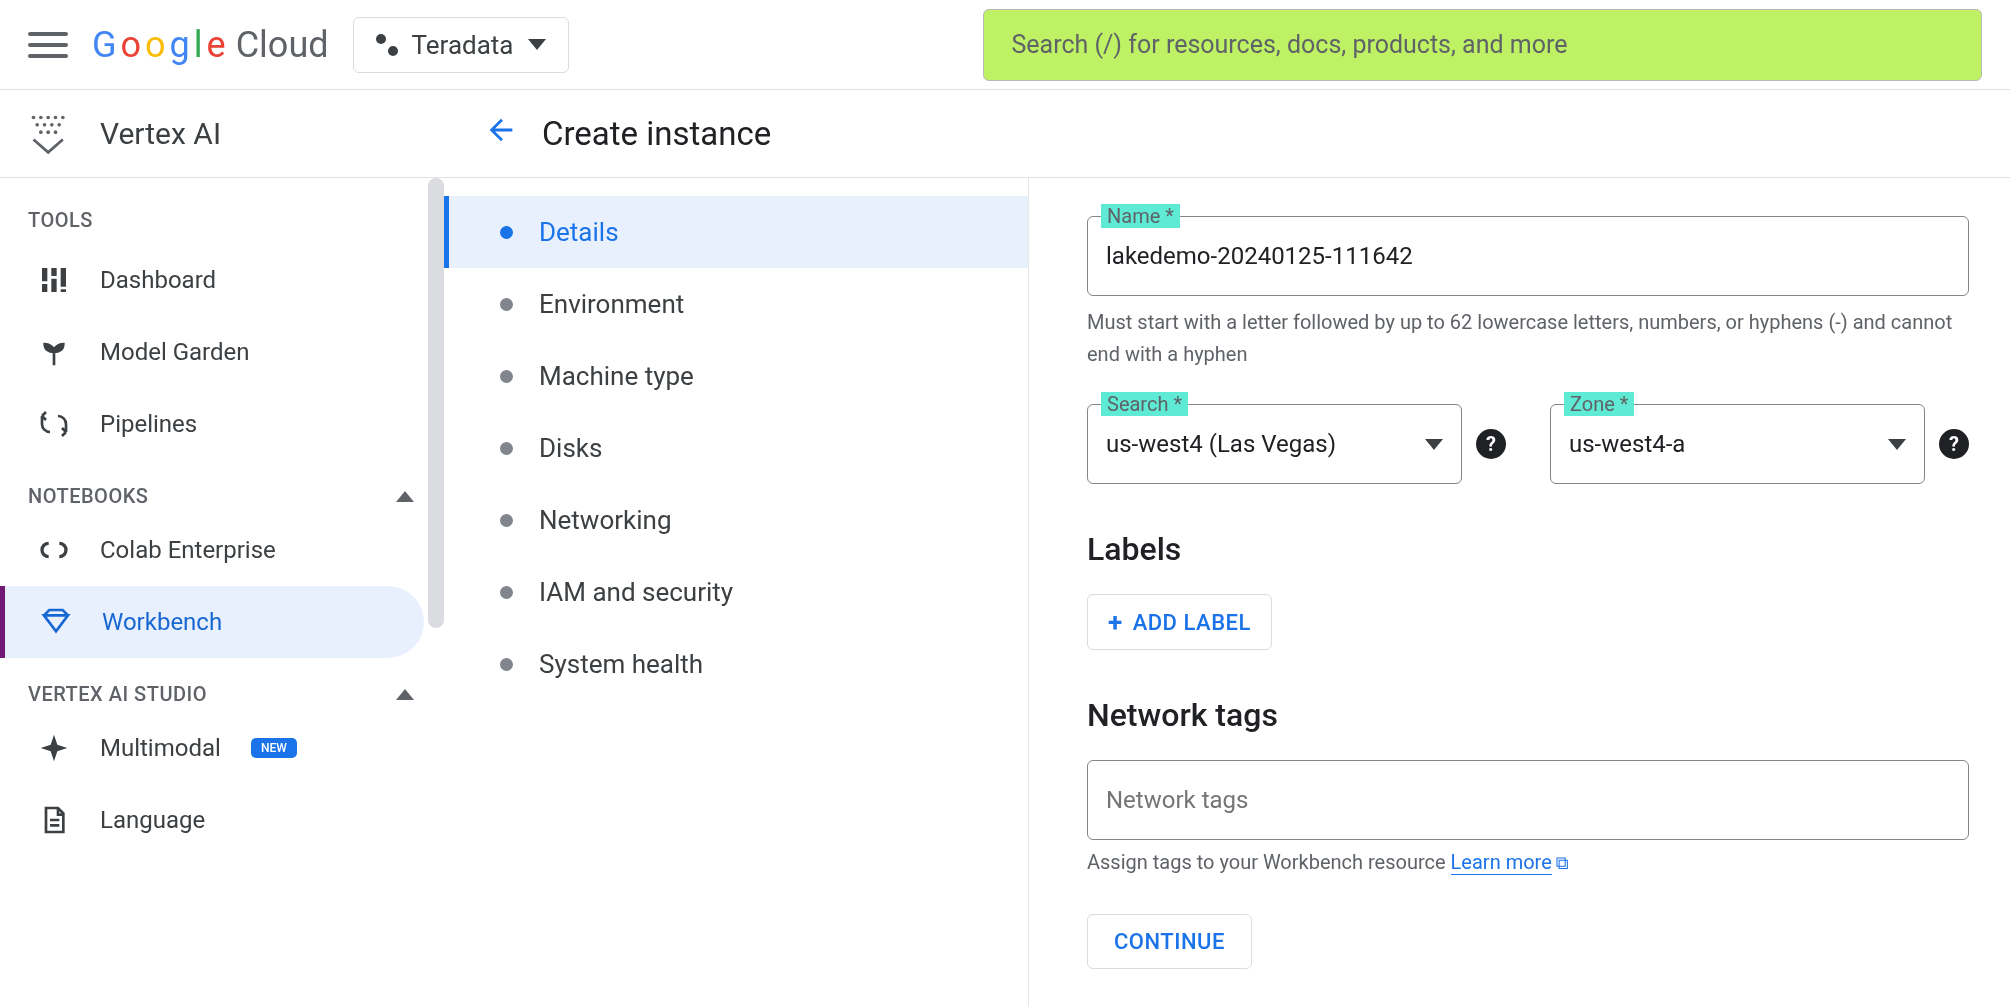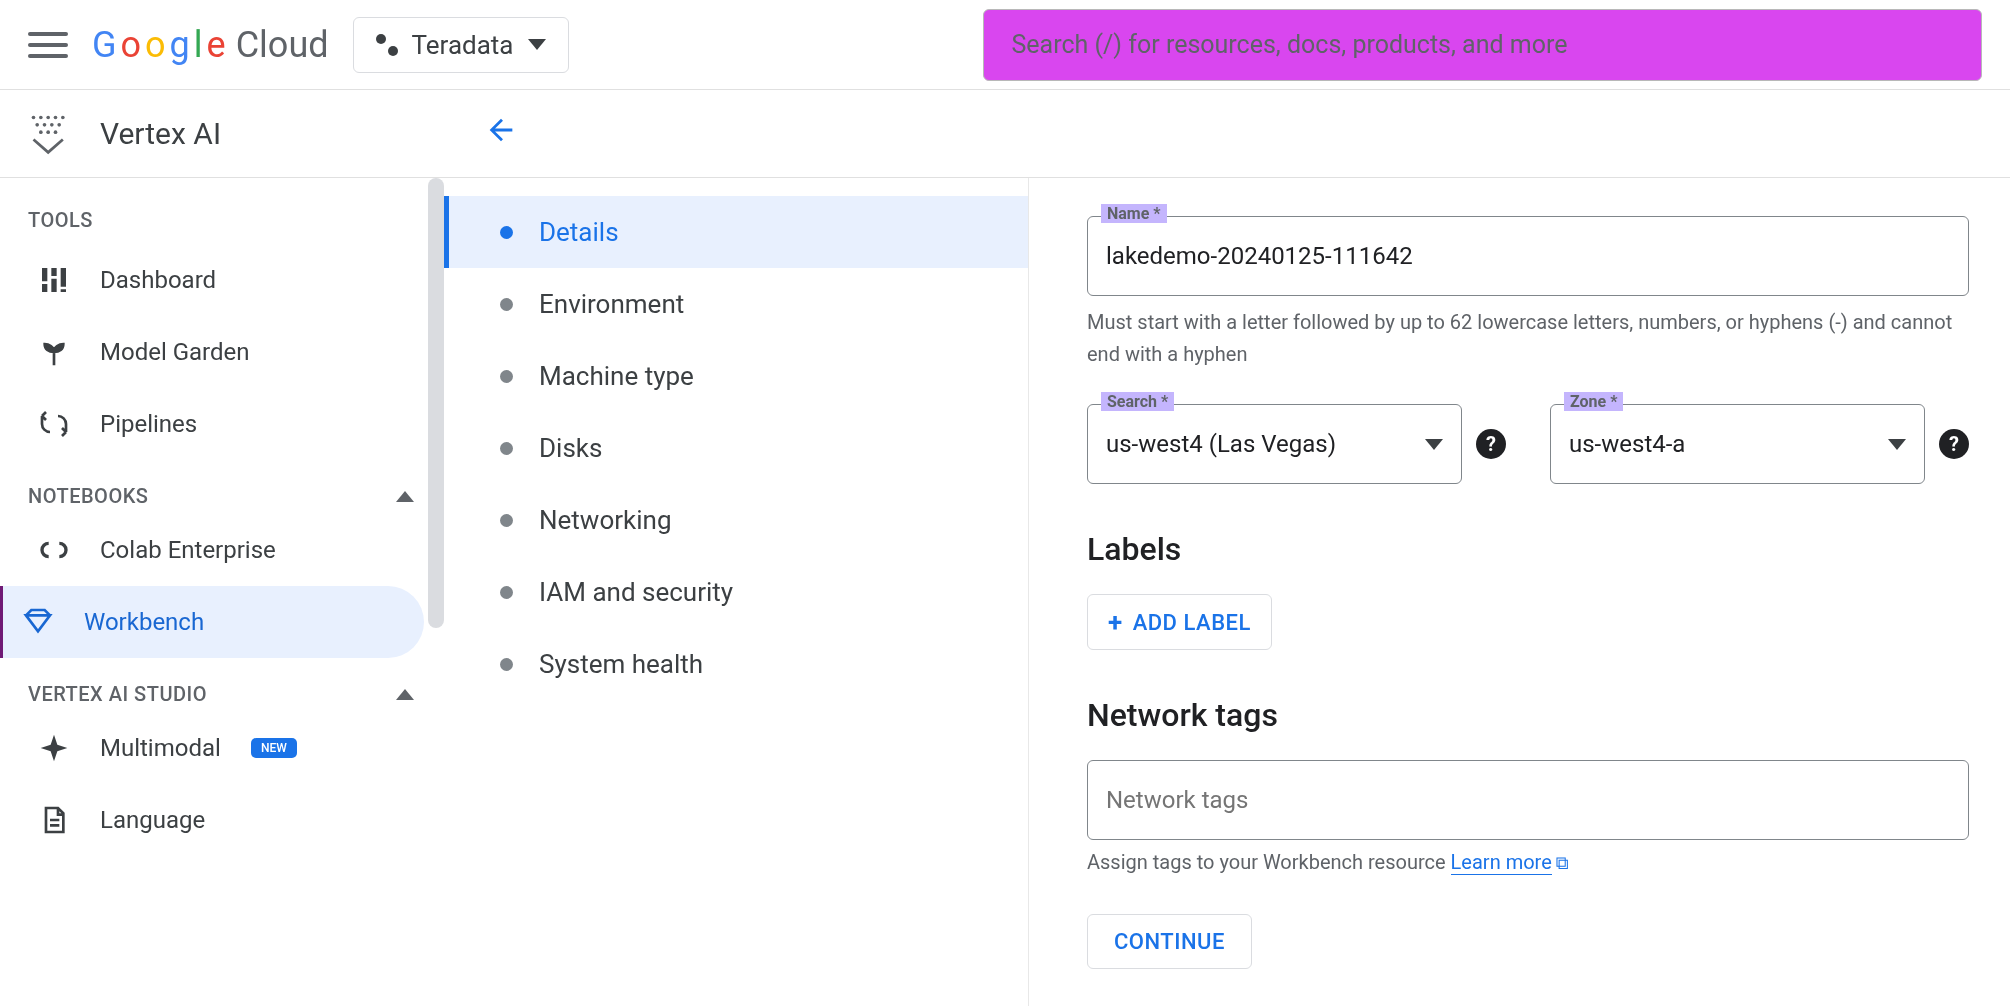--- a/index.html
+++ b/index.html
@@ -11,56 +11,56 @@
   .hamburger div { height:4px; background:#5f6368; border-radius:2px; }
   .gc-logo { display:flex; align-items:center; font-size:36px; font-weight:400; gap:4px; }
   .gc-logo .g1{color:#4285F4}.gc-logo .g2{color:#EA4335}.gc-logo .g3{color:#FBBC05}.gc-logo .g4{color:#4285F4}.gc-logo .g5{color:#34A853}.gc-logo .g6{color:#EA4335}
   .gc-logo .cloud{color:#5f6368; margin-left:6px;}
   .project-picker { display:flex; align-items:center; gap:14px; border:1px solid #dadce0; border-radius:6px; padding:12px 22px; font-size:26px; color:#3c4043; cursor:pointer;}
   .picker-icon{width:22px;height:22px;position:relative}
   .picker-icon::before{content:"";position:absolute;width:10px;height:10px;border-radius:50%;background:#3c4043;left:0;top:0}
   .picker-icon::after{content:"";position:absolute;width:10px;height:10px;border-radius:50%;background:#3c4043;right:0;bottom:0}
   .caret-down{width:0;height:0;border-left:9px solid transparent;border-right:9px solid transparent;border-top:11px solid #3c4043}
   .search { flex:1; margin-left:390px; }
-  .search input{ width:100%; height:72px; border:1px solid #b8b8b8; border-radius:6px; background:#d946ef; font-size:25px; padding:0 28px; color:#3c4043;}
+  .search input{ width:100%; height:72px; border:1px solid #b8b8b8; border-radius:6px; background:#bef264; font-size:25px; padding:0 28px; color:#3c4043;}
   .search input::placeholder{color:#5f6368;}
 
   
   .productbar { display:flex; align-items:center; height:88px; border-bottom:1px solid #e0e0e0;}
   .productbar .left { width:460px; display:flex; align-items:center; gap:28px; padding-left:28px;}
   .vertex-icon{width:44px;height:44px;}
   .product-title{font-size:30px;color:#3c4043;}
   .back-arrow{color:#1a73e8;font-size:34px;padding:0 24px;cursor:pointer;}
   .page-title{font-size:33px;color:#202124;}
 
   
   .main{display:flex;height:calc(100% - 178px);}
   .sidebar{width:444px; overflow-y:auto; position:relative;}
   .sidebar::after{content:"";position:absolute;right:0;top:0;bottom:0;width:16px;background:#dadce0;border-radius:8px;height:450px;} 
   .side-section-title{font-size:20px;color:#5f6368;letter-spacing:.5px;padding:30px 0 12px 28px;font-weight:500;}
   .side-section-header{display:flex;align-items:center;justify-content:space-between;padding:24px 30px 6px 28px;font-size:20px;color:#5f6368;letter-spacing:.5px;font-weight:500;cursor:pointer;text-align:right;}
   .chev-up{width:0;height:0;border-left:9px solid transparent;border-right:9px solid transparent;border-bottom:11px solid #5f6368}
   .side-item{display:flex;align-items:center;gap:30px;height:72px;padding-left:38px;font-size:24px;color:#3c4043;cursor:pointer;border-radius:0 36px 36px 0;margin-right:20px;}
-  .side-item.active{background:#e8f0fe;color:#1967d2;border-left:3px solid #701a75;padding-left:19px;}
+  .side-item.active{background:#e8f0fe;color:#1967d2;border-left:5px solid #701a75;padding-left:35px;}
   .side-icon{width:32px;height:32px;flex:none;}
   .badge-new{background:#1a73e8;color:#fff;font-size:12px;padding:3px 10px;border-radius:5px;font-weight:500;}
 
   
   .stepnav{width:585px;border-right:1px solid #e8e8e8;padding-top:18px;}
   .step{display:flex;align-items:center;gap:26px;height:72px;padding-left:56px;font-size:26px;color:#3c4043;cursor:pointer;position:relative;}
   .step .dot{width:13px;height:13px;border-radius:50%;background:#80868b;}
   .step.active{background:#e8f0fe;color:#1a73e8;}
   .step.active::before{content:"";position:absolute;left:0;top:0;bottom:0;width:5px;background:#1a73e8;}
   .step.active .dot{background:#1a73e8;}
 
   
   .form{flex:1;padding:38px 20px 0 58px;max-width:960px;}
   .field{position:relative;margin-bottom:10px;}
   .field input,.field .select{width:100%;height:80px;border:1px solid #80868b;border-radius:6px;font-size:24px;padding:0 18px;color:#202124;background:#fff;}
-  .field .floating{position:absolute;top:-12px;left:14px;background:#c4b5fd;padding:0 6px;font-size:16px;color:#5f6368;font-weight:bold;}
+  .field .floating{position:absolute;top:-12px;left:14px;background:#5eead4;padding:0 6px;font-size:20px;color:#5f6368;}
   .helper{font-size:20px;color:#5f6368;line-height:1.6;margin-bottom:34px;}
   .row2{display:flex;gap:44px;}
   .row2 .col{flex:1;display:flex;align-items:center;gap:14px;}
   .select{display:flex;align-items:center;justify-content:space-between;cursor:pointer;}
   .qmark{width:30px;height:30px;border-radius:50%;background:#202124;color:#fff;display:flex;align-items:center;justify-content:center;font-size:20px;font-weight:bold;flex:none;}
   .section-h{font-size:32px;font-weight:500;margin:46px 0 26px;color:#202124;}
   .add-label-btn{display:inline-flex;align-items:center;gap:10px;border:1px solid #dadce0;border-radius:6px;padding:12px 20px;font-size:22px;color:#1a73e8;font-weight:500;cursor:pointer;letter-spacing:.5px;}
   .plus{font-size:26px;font-weight:bold;}
   .tags-help{font-size:20px;color:#5f6368;margin-top:10px;}
   .tags-help a{color:#1a73e8;text-decoration:none;border-bottom:1px solid #1a73e8;}
@@ -114,20 +114,21 @@
         <path d="M6 30 L22 44 L38 30" stroke="#5f6368" stroke-width="3" fill="none"></path>
       </g>
     </svg>
     <span class="product-title">Vertex AI</span>
   </div>
   <span class="back-arrow">
     <svg width="34" height="34" viewBox="0 0 24 24">
         <path fill="#1a73e8" d="M20 11H7.8l5.6-5.6L12 4l-8 8 8 8 1.4-1.4L7.8 13H20z"></path>
       </svg>
   </span>
+  <span class="page-title">Create instance</span>
 </div>
 
 <div class="main">
 
   <div class="sidebar">
     <div class="side-section-title">TOOLS</div>
 
     <div class="side-item">
       <svg class="side-icon" viewBox="0 0 24 24">
           <path fill="#3c4043" d="M3 3h4v10H3zM10 3h4v6h-4zM17 3h4v14h-4zM3 15h4v6H3zM10 11h4v10h-4zM17 19h4v2h-4z"></path>

